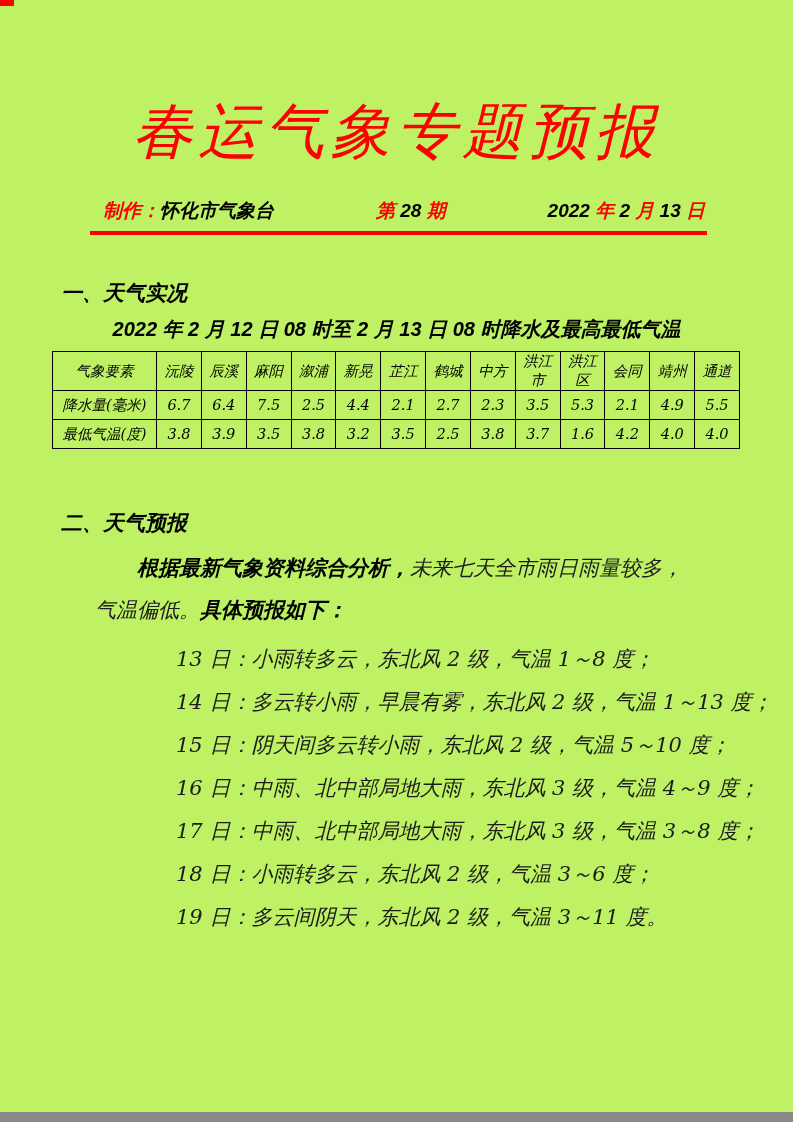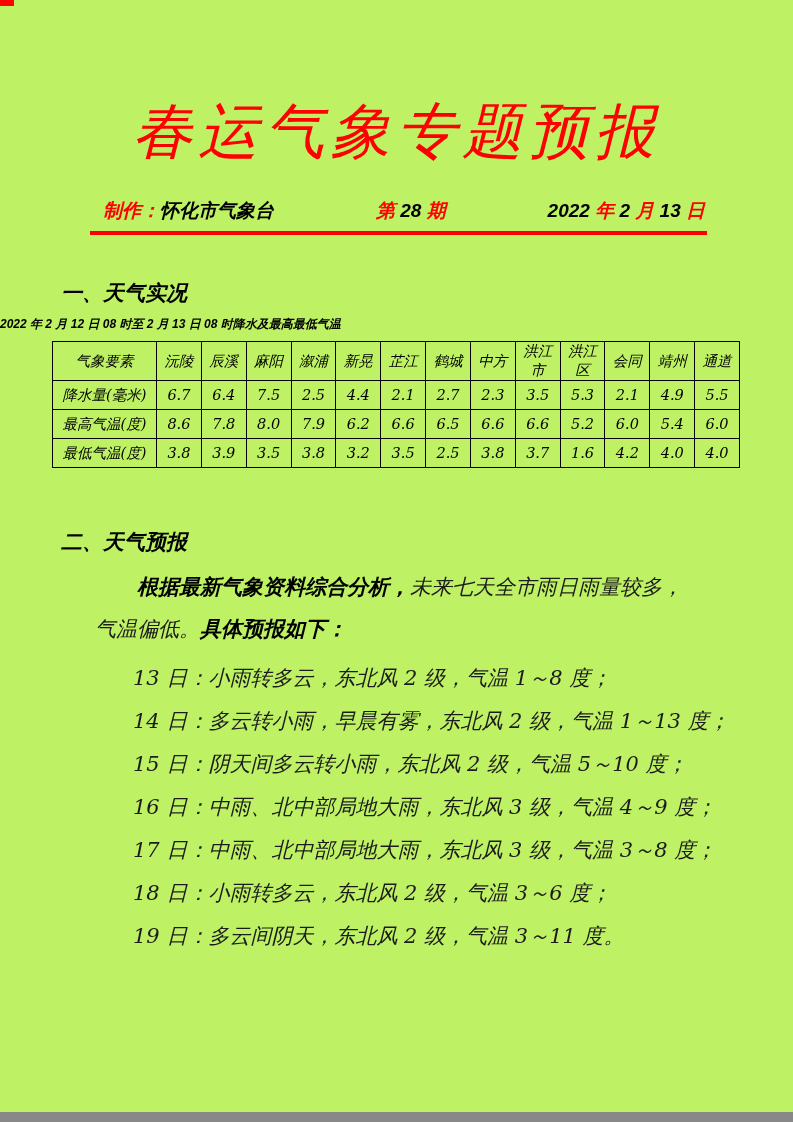--- a/index.html
+++ b/index.html
@@ -51,22 +51,23 @@
   }
   .section-heading{
     margin:44px 0 0 61px;
     font-family:"Liberation Sans","DejaVu Sans",sans-serif;
     font-size:21px;
     font-weight:bold;
     color:var(--ink);
   }
   .table-title{
     margin-top:9px;
-    font-family:"Liberation Sans","DejaVu Sans",sans-serif;
-    font-size:12px;
+    text-align:center;
+    font-family:"Liberation Sans","DejaVu Sans",sans-serif;
+    font-size:20px;
     font-weight:bold;
     color:var(--ink);
   }
   table.weather{
     margin:8px 0 0 52px;
     width:688px;
     border-collapse:collapse;
     table-layout:fixed;
     font-size:14.5px;
     color:var(--ink);
@@ -102,20 +103,21 @@
     color:var(--ink);
   }
   .forecast-list{
     margin:7px 0 0 133px;
     font-size:21px;
     color:var(--soft-ink);
   }
   .forecast-item{
     line-height:43px;
     white-space:nowrap;
+    margin-left:43px;
   }
 </style>
 </head>
 <body>
 
 <div class="page">
 
   <div class="corner-mark"></div>
 
   <h1 class="doc-title">春运气象专题预报</h1>
@@ -165,36 +167,20 @@
           <td>2.1</td>
           <td>2.7</td>
           <td>2.3</td>
           <td>3.5</td>
           <td>5.3</td>
           <td>2.1</td>
           <td>4.9</td>
           <td>5.5</td>
         </tr>
         <tr>
-          <td>最高气温(度)</td>
-          <td>8.6</td>
-          <td>7.8</td>
-          <td>8.0</td>
-          <td>7.9</td>
-          <td>6.2</td>
-          <td>6.6</td>
-          <td>6.5</td>
-          <td>6.6</td>
-          <td>6.6</td>
-          <td>5.2</td>
-          <td>6.0</td>
-          <td>5.4</td>
-          <td>6.0</td>
-        </tr>
-        <tr>
           <td>最低气温(度)</td>
           <td>3.8</td>
           <td>3.9</td>
           <td>3.5</td>
           <td>3.8</td>
           <td>3.2</td>
           <td>3.5</td>
           <td>2.5</td>
           <td>3.8</td>
           <td>3.7</td>

